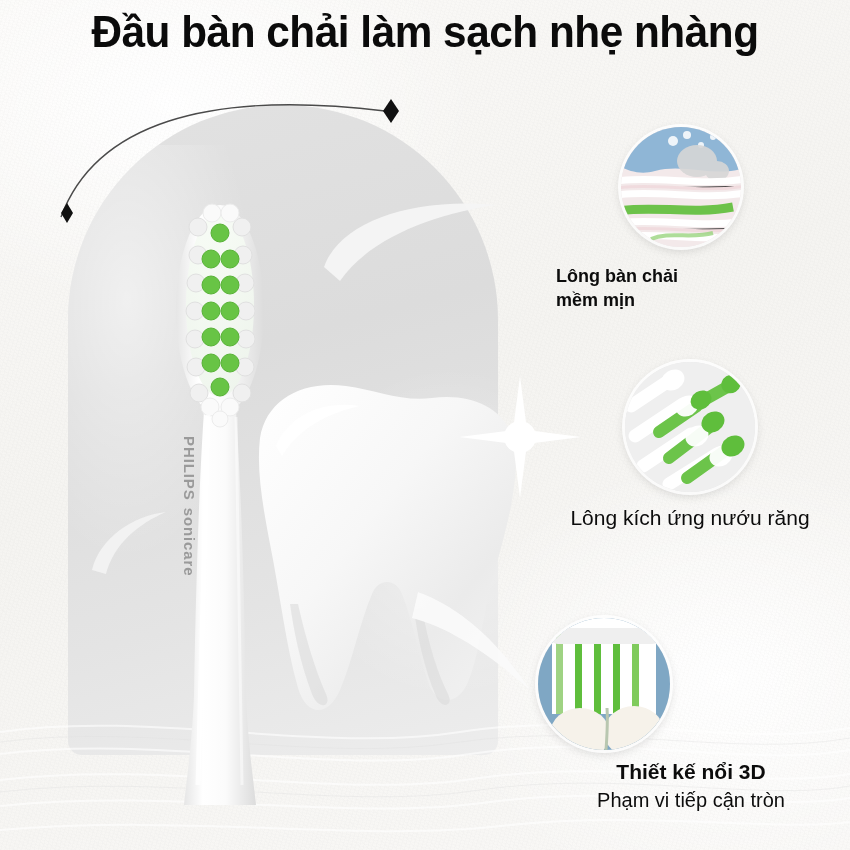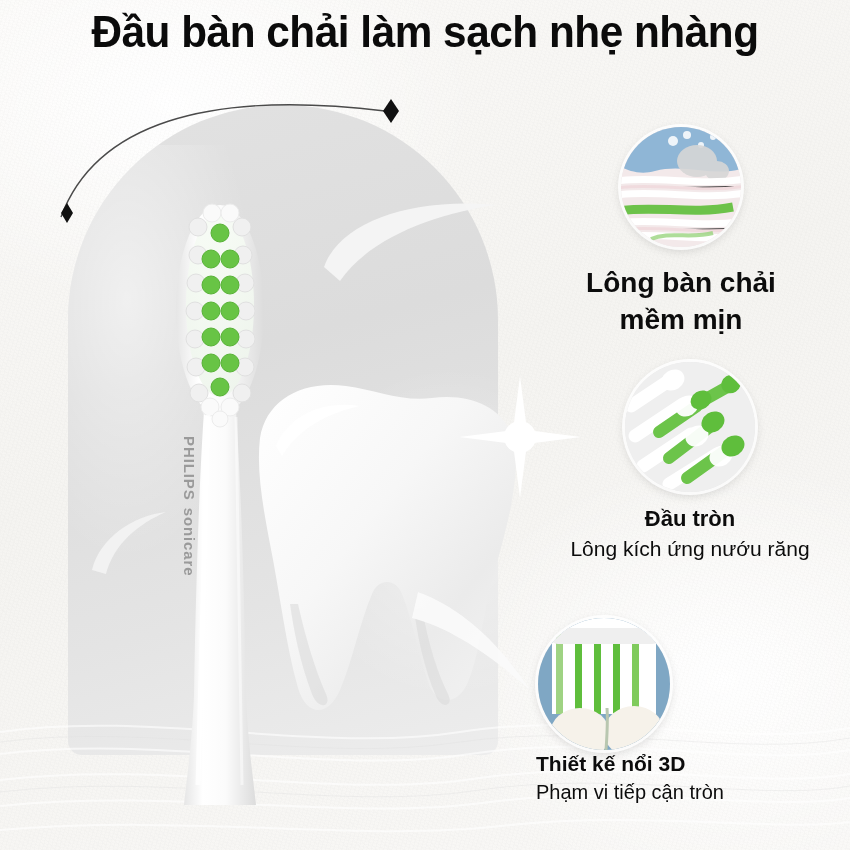--- a/index.html
+++ b/index.html
@@ -84,30 +84,30 @@
     box-shadow:0 0 0 3px rgba(255,255,255,.85), 0 3px 11px rgba(0,0,0,.16);
     background:#e9e9e9;
   }
   .bubble .inner{position:absolute;inset:0;}
   .ctext{color:#0c0c0c;line-height:1.32;}
   .ctext .hl{font-weight:700;display:block;}
   .ctext .ln{display:block;}
 
   #co1{left:556px;top:127px;width:250px;}
   #co1 .bubble{width:120px;height:120px;margin:0 auto;}
-  #co1 .ctext{text-align:center;font-size:28px;font-weight:700;margin-top:18px;}
+  #co1 .ctext{font-size:18px;font-weight:700;margin-top:18px;}
 
   #co2{left:540px;top:362px;width:300px;}
   #co2 .bubble{width:130px;height:130px;margin:0 auto;}
   #co2 .ctext{text-align:center;font-size:21px;margin-top:12px;}
   #co2 .hl{font-size:22px;margin-bottom:2px;}
 
   #co3{left:536px;top:618px;width:310px;}
   #co3 .bubble{width:132px;height:132px;margin-left:2px;}
-  #co3 .ctext{text-align:left;font-size:20px;margin-top:0;}
+  #co3 .ctext{text-align:center;font-size:20px;margin-top:8px;}
   #co3 .hl{font-size:21px;margin-bottom:1px;}
 </style>
 </head>
 <body>
 
 <div id="stage">
 
   <div id="arch"></div>
   <div id="arch-gloss">
     <div class="g1"></div>
@@ -300,21 +300,20 @@
           <g fill="#5fbe3c">
             <ellipse cx="88" cy="60" rx="12" ry="10" transform="rotate(-32 88 60)"></ellipse>
             <ellipse cx="108" cy="84" rx="12" ry="10" transform="rotate(-32 108 84)"></ellipse>
             <ellipse cx="76" cy="38" rx="11" ry="9" transform="rotate(-32 76 38)"></ellipse>
             <ellipse cx="106" cy="22" rx="10" ry="9" transform="rotate(-32 106 22)"></ellipse>
           </g>
         </g>
       </svg>
     </div>
     <div class="ctext">
-      <span class="hl">Đầu tròn</span>
       <span class="ln">Lông kích ứng nướu răng</span>
     </div>
   </div>
 
   <div id="co3" class="callout">
     <div class="bubble">
       <svg class="inner" viewBox="0 0 132 132" preserveAspectRatio="none">
         <rect x="0" y="0" width="132" height="132" fill="#7fa7c4"></rect>
         <rect x="14" y="0" width="104" height="96" fill="#ffffff"></rect>
         <g>

